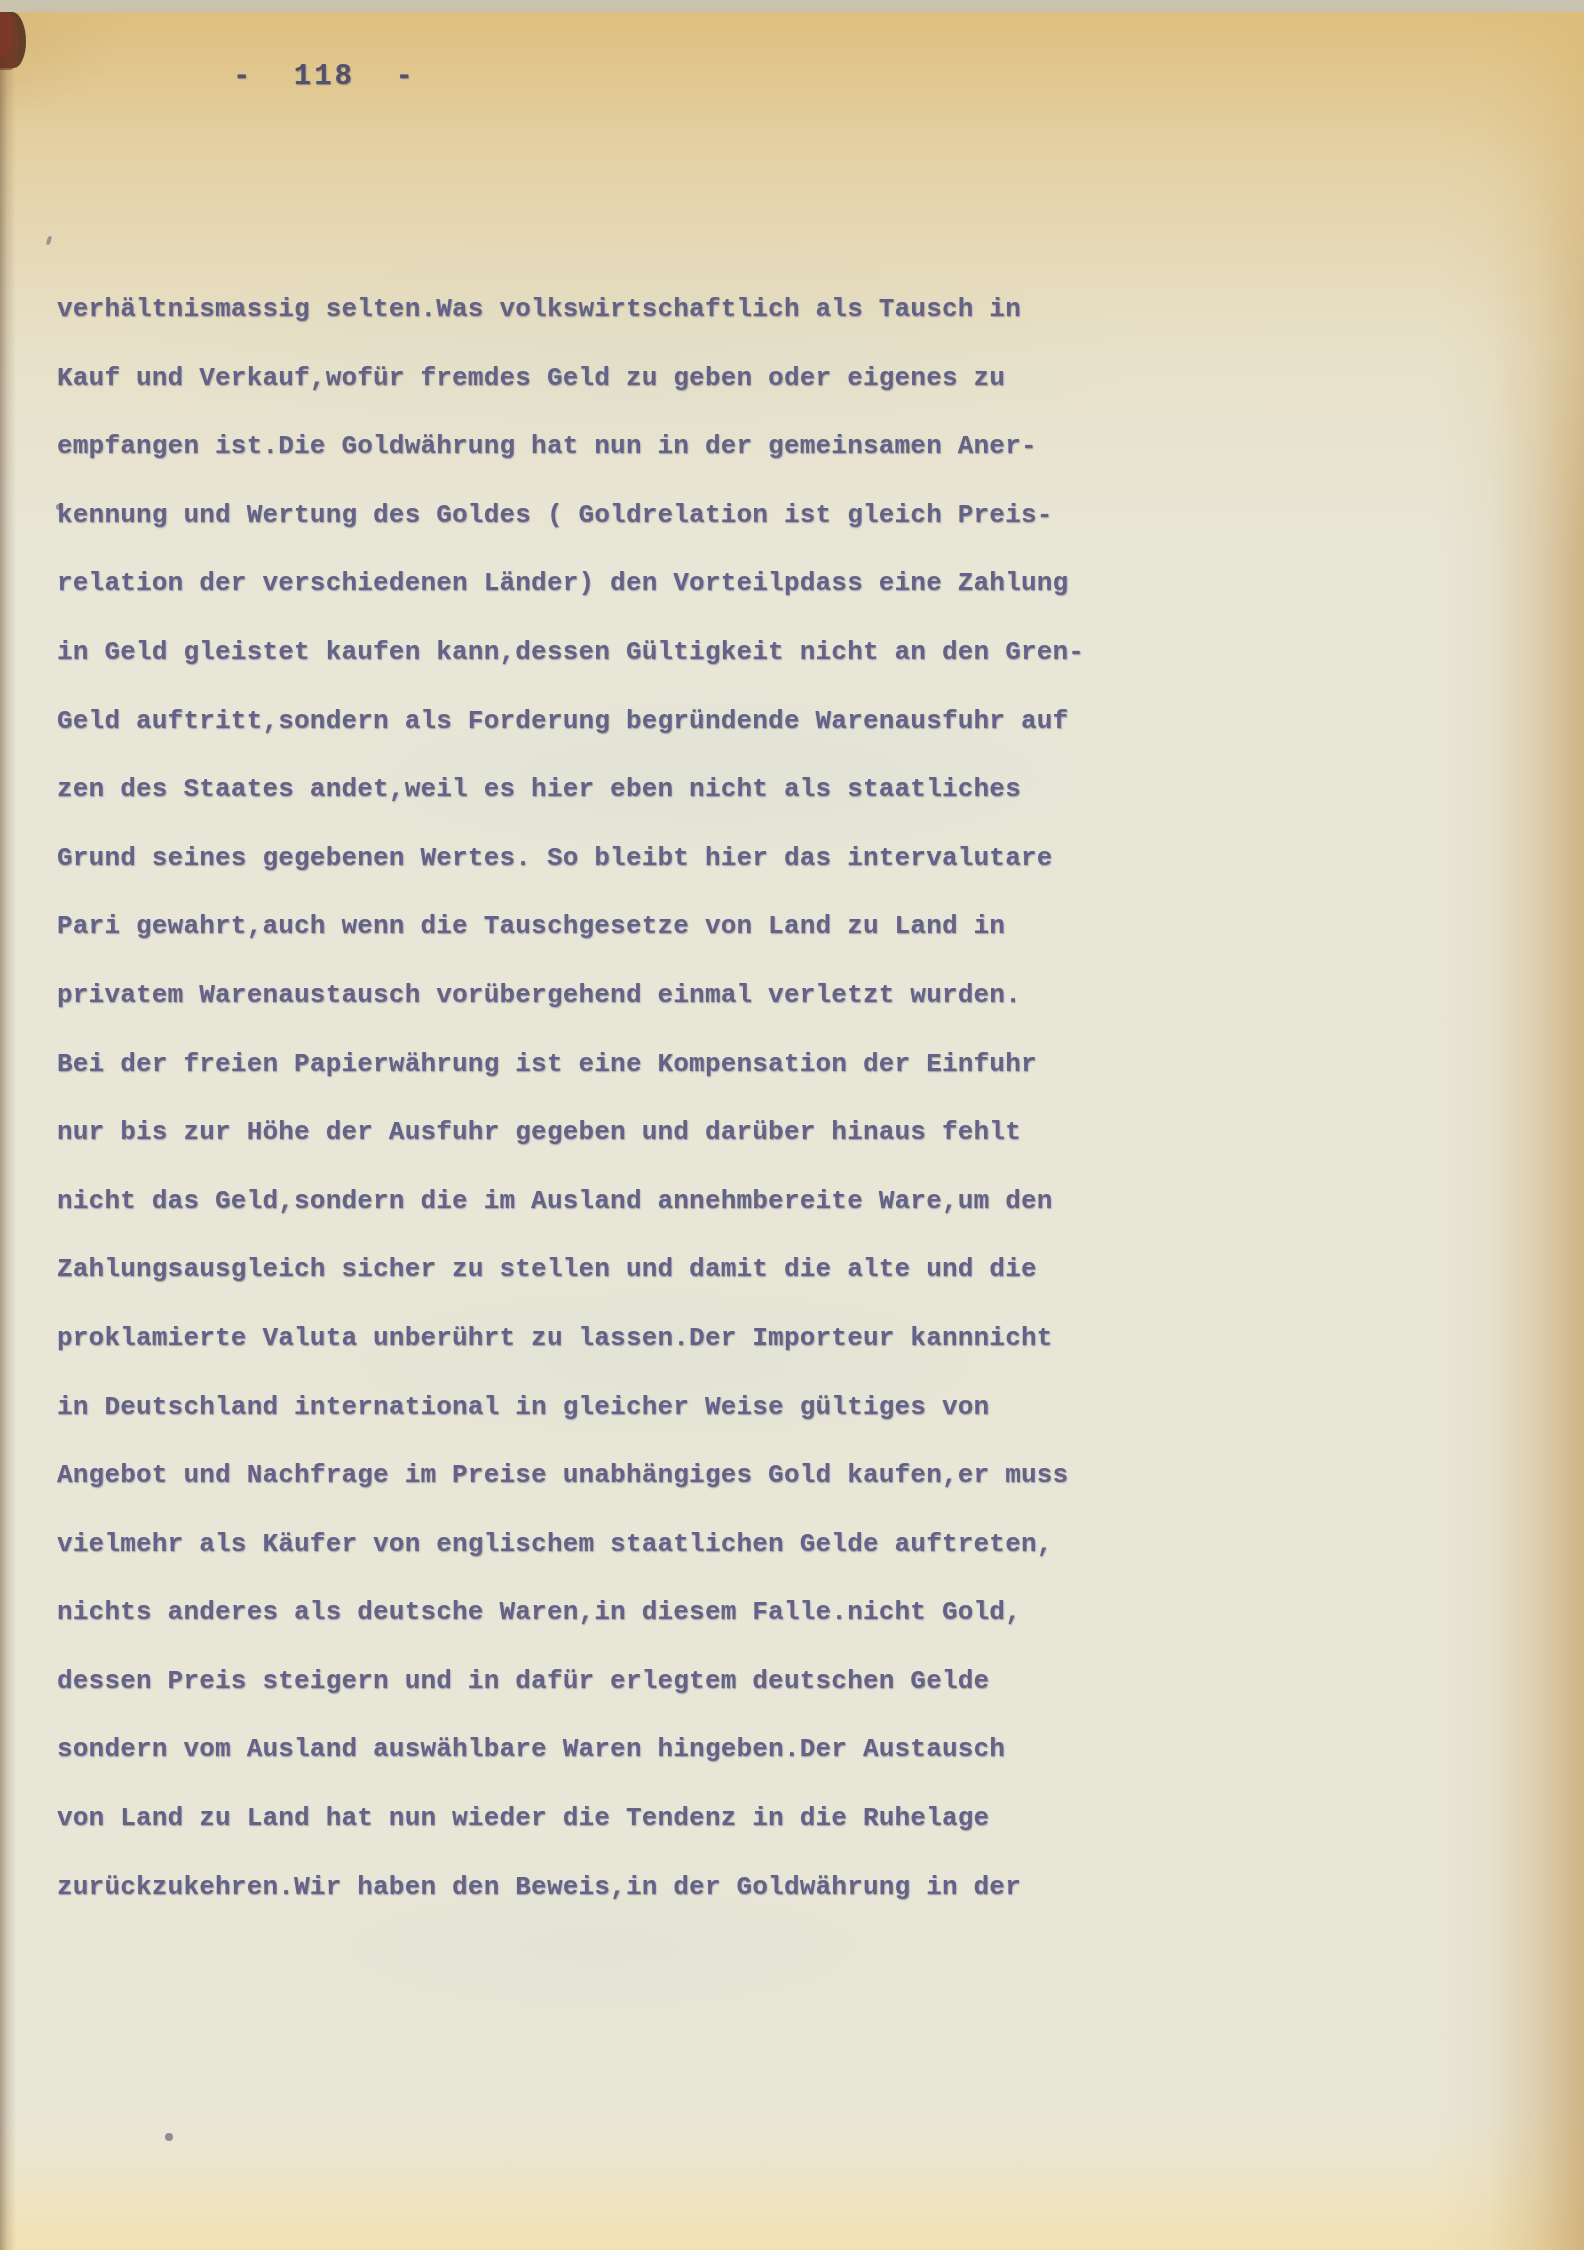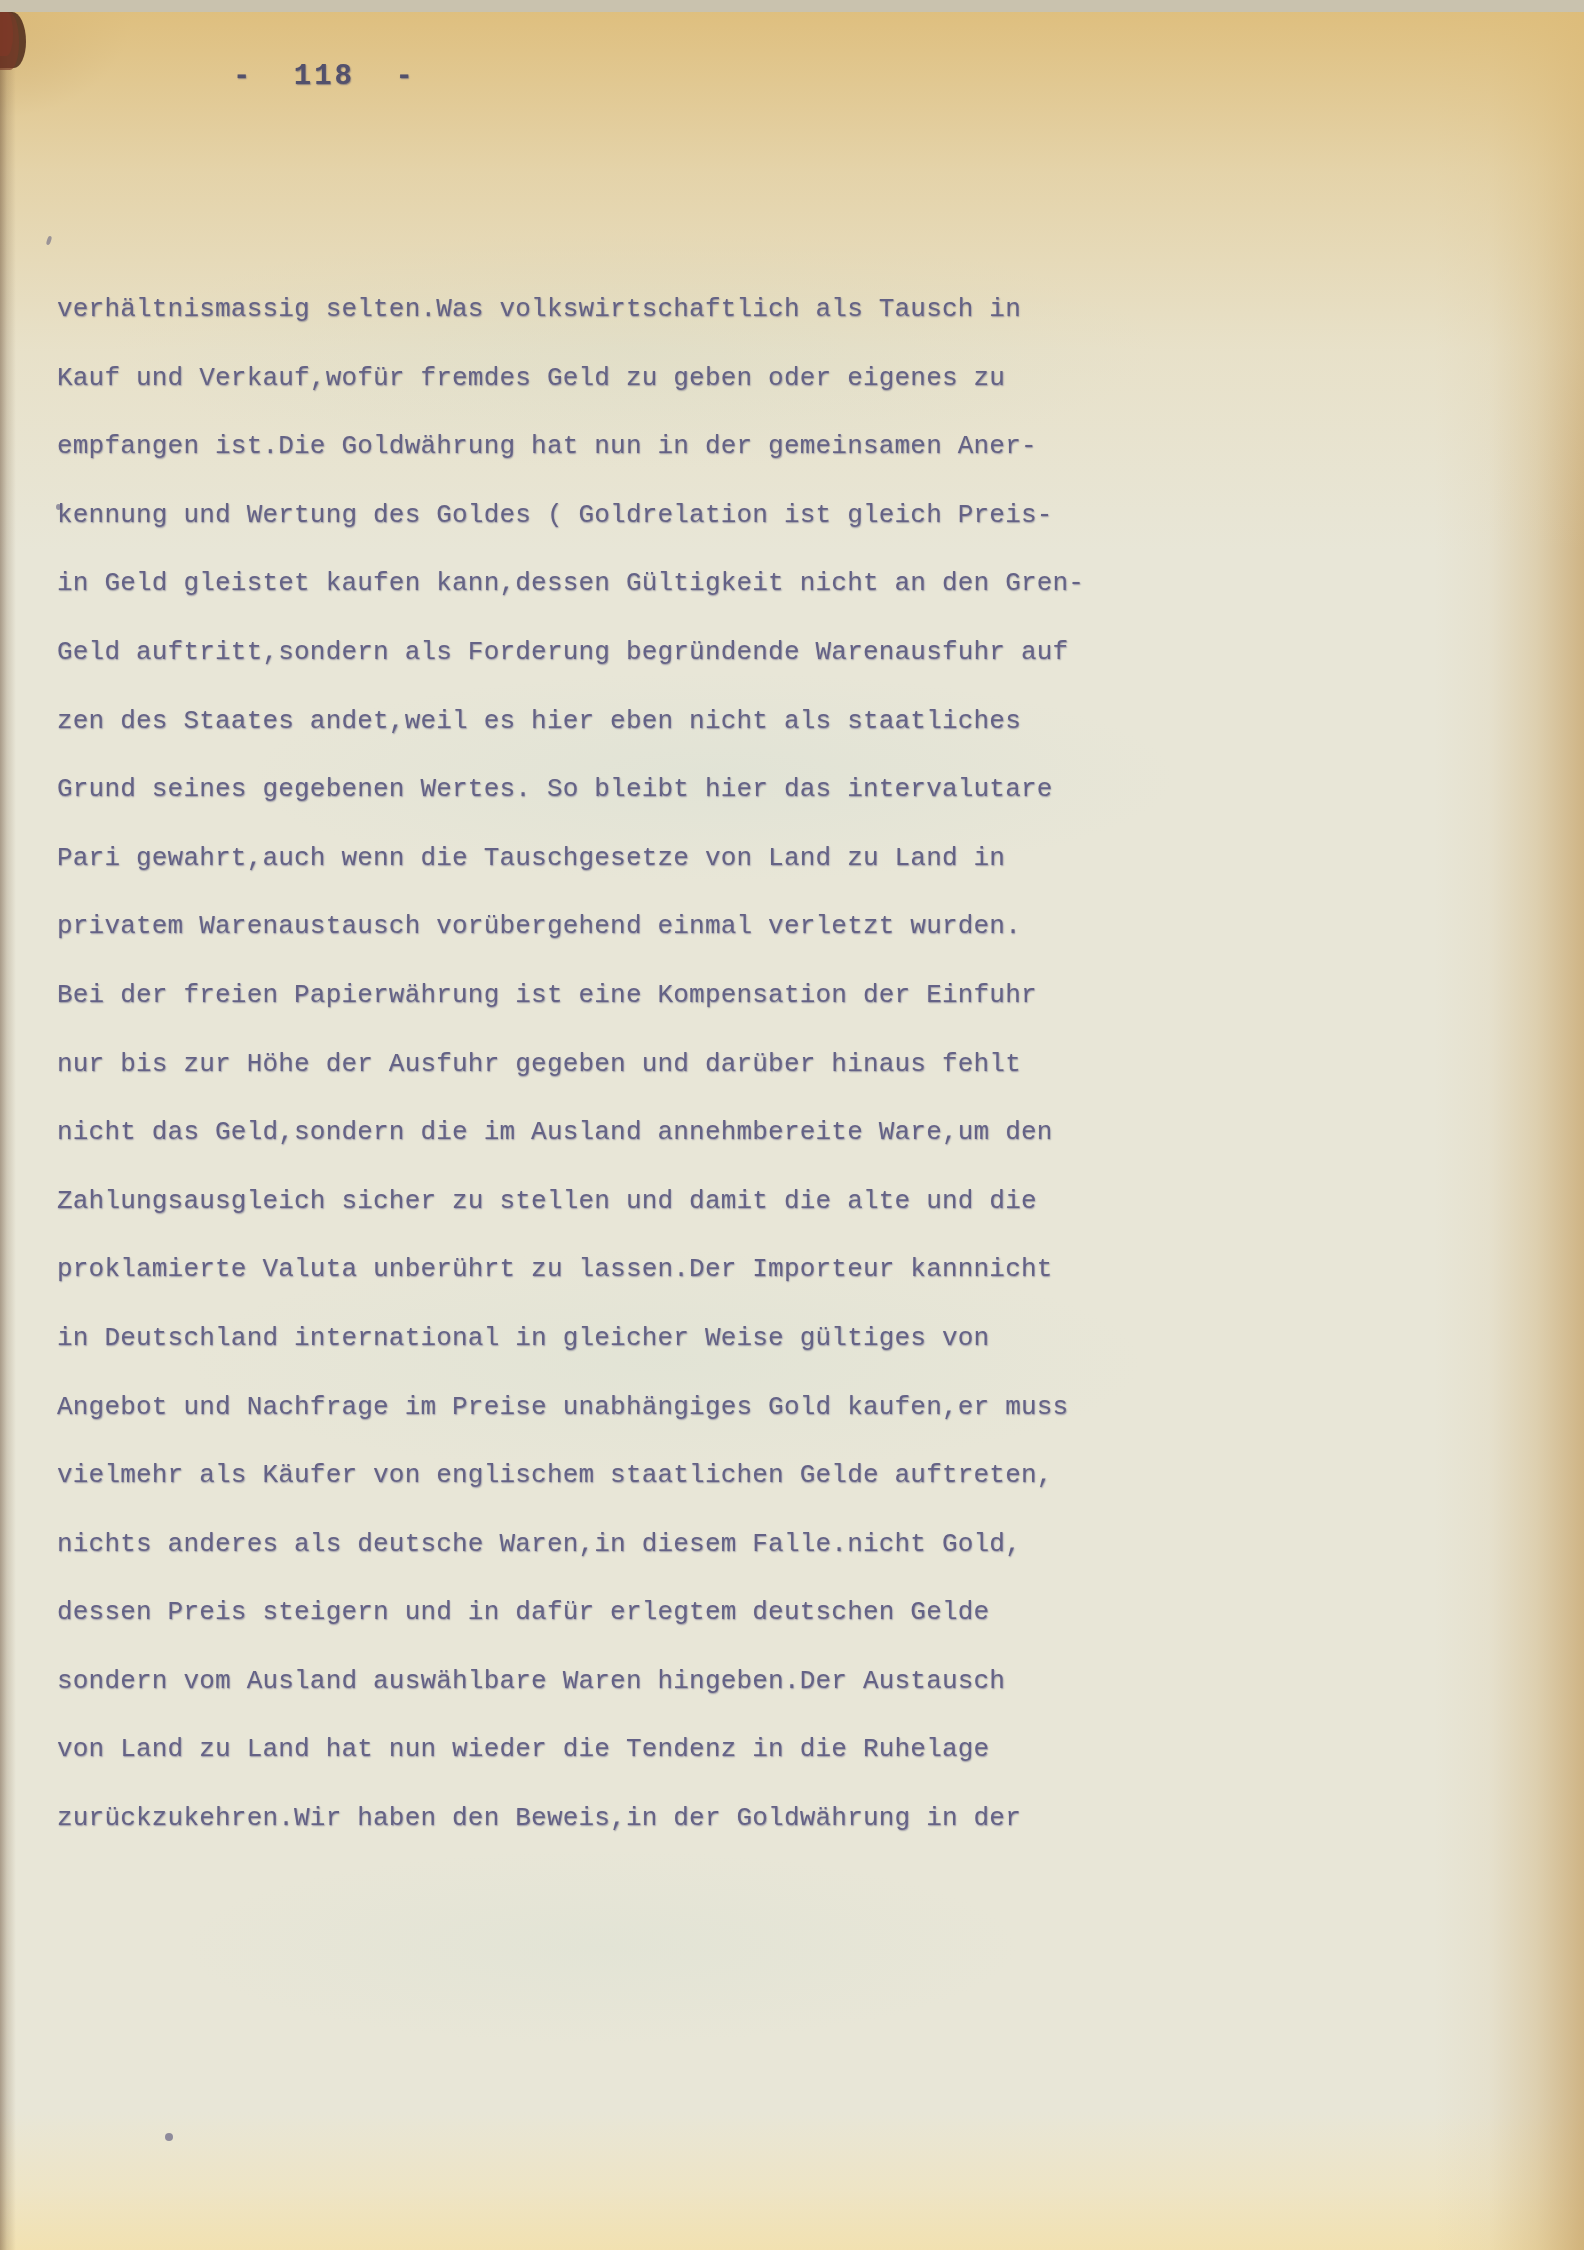--- a/index.html
+++ b/index.html
@@ -41,21 +41,21 @@
     word-spacing:20px;letter-spacing:3px;
     text-shadow:0.6px 0.8px 1.4px rgba(74,73,105,0.6);
     opacity:.95;
     white-space:pre;
   }
   .body-text{
     position:absolute;left:57px;top:263px;width:1480px;
   }
   .text-line{
     height:68.6px;line-height:68.6px;
-    font-size:26px;font-weight:400;
+    font-size:26px;font-weight:700;
     color:#5b5980;
     white-space:pre;
     letter-spacing:0.2px;
     text-shadow:0.6px 0.9px 1.5px rgba(80,78,115,0.55);
     opacity:.93;
   }
   .speck{position:absolute;background:#5d5b7e;border-radius:50%;}
   .speck1{left:165px;top:2121px;width:8px;height:8px;opacity:.65;}
   .speck2{left:56px;top:492px;width:5px;height:6px;opacity:.6;}
   .speck3{left:47px;top:224px;width:4px;height:9px;opacity:.55;transform:rotate(18deg);border-radius:40%;}
@@ -69,20 +69,21 @@
   <div class="blob blob2"></div>
   <div class="blob blob3"></div>
 
   <div class="page-number">- 118 -</div>
 
   <div class="body-text">
       <div class="text-line">verhältnismassig selten.Was volkswirtschaftlich als Tausch in</div>
       <div class="text-line">Kauf und Verkauf,wofür fremdes Geld zu geben oder eigenes zu</div>
       <div class="text-line">empfangen ist.Die Goldwährung hat nun in der gemeinsamen Aner-</div>
       <div class="text-line">kennung und Wertung des Goldes ( Goldrelation ist gleich Preis-</div>
+      <div class="text-line">relation der verschiedenen Länder) den Vorteilpdass eine Zahlung</div>
       <div class="text-line">in Geld gleistet kaufen kann,dessen Gültigkeit nicht an den Gren-</div>
       <div class="text-line">Geld auftritt,sondern als Forderung begründende Warenausfuhr auf</div>
       <div class="text-line">zen des Staates andet,weil es hier eben nicht als staatliches</div>
       <div class="text-line">Grund seines gegebenen Wertes. So bleibt hier das intervalutare</div>
       <div class="text-line">Pari gewahrt,auch wenn die Tauschgesetze von Land zu Land in</div>
       <div class="text-line">privatem Warenaustausch vorübergehend einmal verletzt wurden.</div>
       <div class="text-line">Bei der freien Papierwährung ist eine Kompensation der Einfuhr</div>
       <div class="text-line">nur bis zur Höhe der Ausfuhr gegeben und darüber hinaus fehlt</div>
       <div class="text-line">nicht das Geld,sondern die im Ausland annehmbereite Ware,um den</div>
       <div class="text-line">Zahlungsausgleich sicher zu stellen und damit die alte und die</div>

